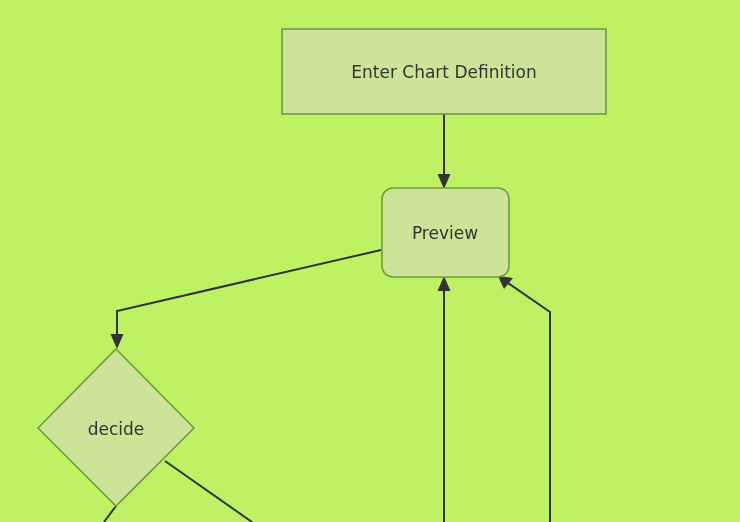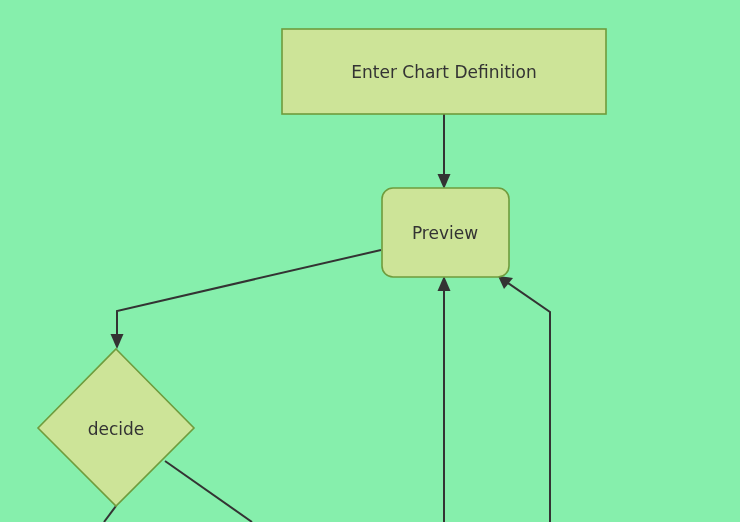--- a/index.html
+++ b/index.html
@@ -43,21 +43,21 @@
     stroke-linecap: butt;
     stroke-linejoin: miter;
   }
   .edge-head {
     stroke: none;
   }
 </style>
 </head>
 <body>
 
-<div id="diagram-canvas" style="background: #86efac;">
+<div id="diagram-canvas" style="background: #bef264;">
   <svg id="flow-svg" viewBox="0 0 740 522" xmlns="http://www.w3.org/2000/svg">
 
     <g>
       <path class="edge-line" d="M 444,113 L 444,181" stroke="#333333"></path>
       <polygon class="edge-head" points="444,189 437.5,174 450.5,174" fill="#333333"></polygon>
     </g>
 
     <g>
       <path class="edge-line" d="M 381,250 L 117,311 L 117,340" stroke="#333333"></path>
       <polygon class="edge-head" points="117,349 110.5,334 123.5,334" fill="#333333"></polygon>

